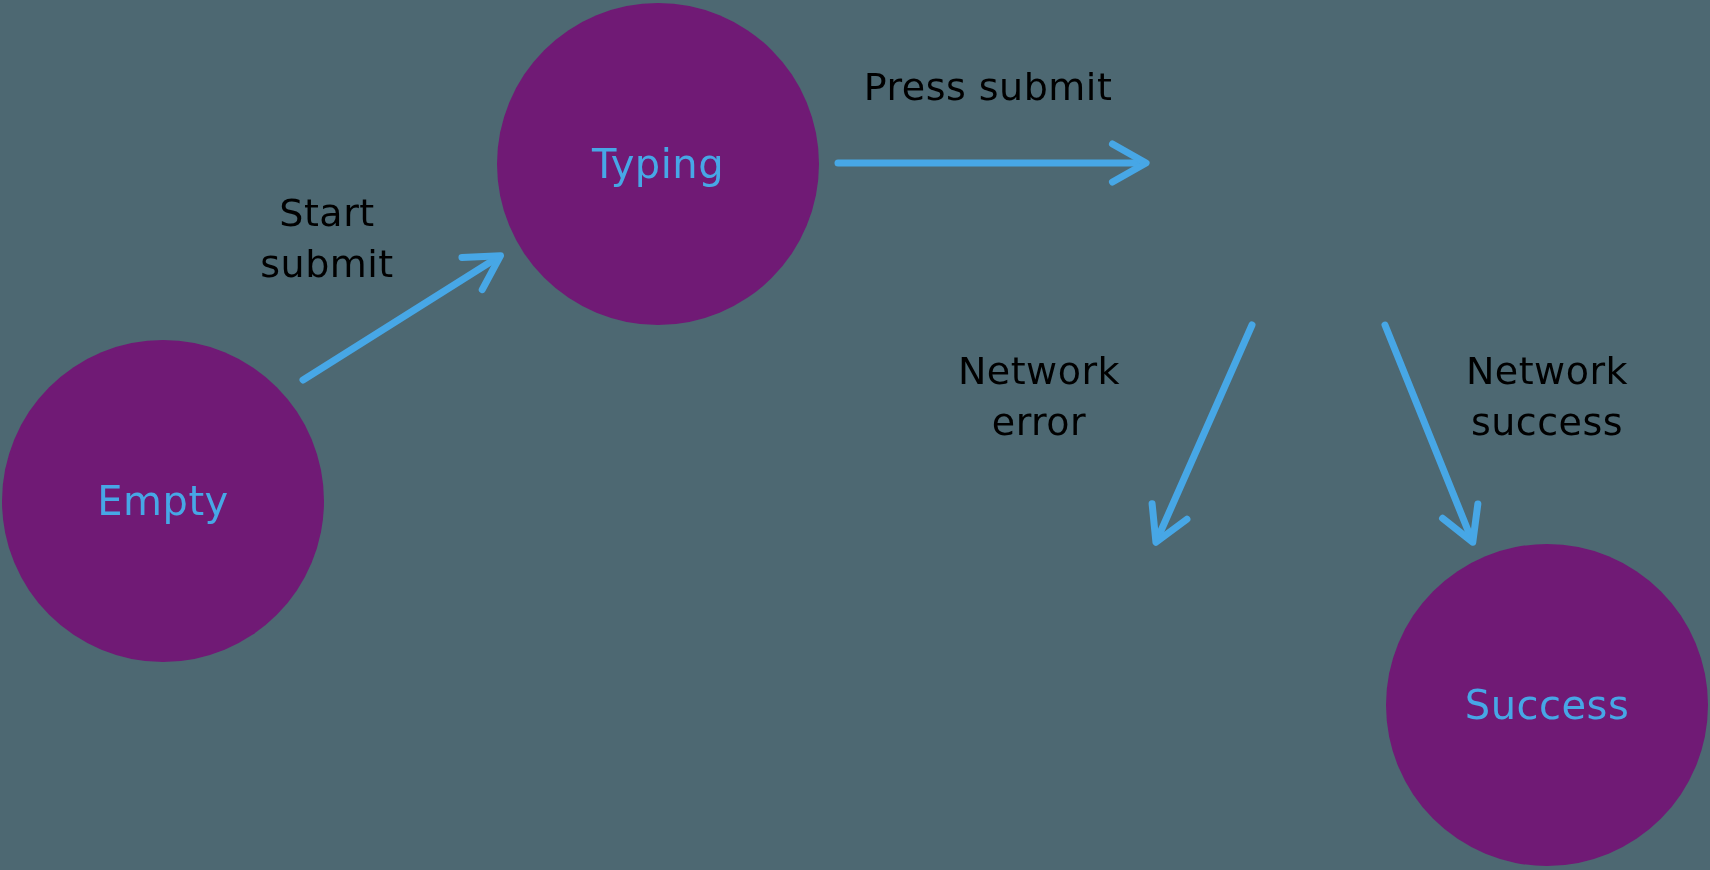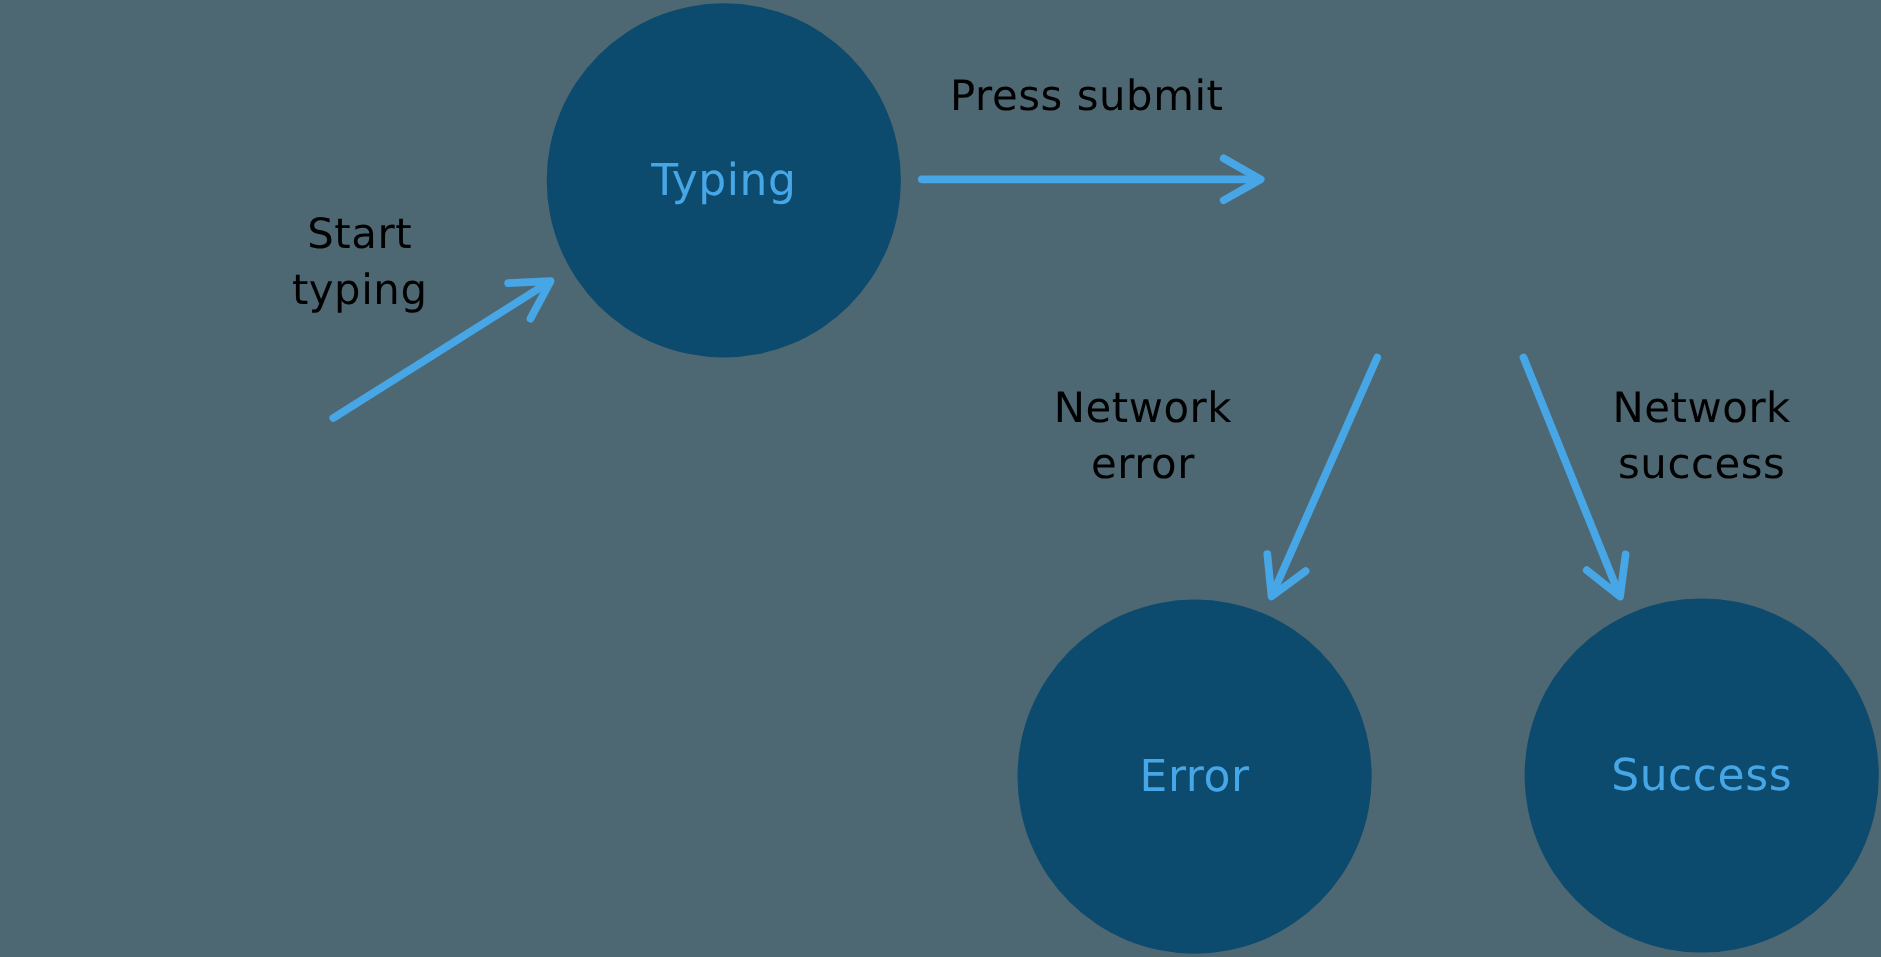--- a/index.html
+++ b/index.html
@@ -25,21 +25,21 @@
     fill: none;
     stroke: #47A7E6;
     stroke-width: 7;
     stroke-linecap: round;
   }
   .node {
     position: absolute;
     width: 322px;
     height: 322px;
     border-radius: 50%;
-    background: #0c4a6e;
+    background: #701a75;
     display: flex;
     align-items: center;
     justify-content: center;
   }
   .node-label {
     color: #47A7E6;
     font-size: 40px;
     letter-spacing: 0.5px;
     white-space: nowrap;
   }
@@ -76,35 +76,35 @@
       <marker id="chevron" viewBox="0 0 10 10" refX="6" refY="5" markerWidth="8" markerHeight="8" orient="auto">
         <path d="M1.8,1.6 L7.8,5 L1.8,8.4" fill="none" stroke="#47A7E6" stroke-width="1.25" stroke-linecap="round" stroke-linejoin="round"></path>
       </marker>
     </defs>
     <path class="arrow-shaft" marker-end="url(#chevron)" d="M303,380 L492,261"></path>
     <path class="arrow-shaft" marker-end="url(#chevron)" d="M838,163 L1136,163"></path>
     <path class="arrow-shaft" marker-end="url(#chevron)" d="M1252,325 L1160,533"></path>
     <path class="arrow-shaft" marker-end="url(#chevron)" d="M1385,325 L1469,533"></path>
   </svg>
 
+  <div class="node" id="node-empty">
+    <span class="node-label">Empty</span>
+  </div>
 
   <div class="node" id="node-typing">
     <span class="node-label">Typing</span>
   </div>
 
 
-  <div class="node" id="node-error">
-    <span class="node-label">Error</span>
-  </div>
 
   <div class="node" id="node-success">
     <span class="node-label">Success</span>
   </div>
 
-  <div class="edge-label" id="label-start-typing">Start typing</div>
+  <div class="edge-label" id="label-start-typing">Start submit</div>
 
   <div class="edge-label single" id="label-press-submit">Press submit</div>
 
   <div class="edge-label" id="label-network-error">Network error</div>
 
   <div class="edge-label" id="label-network-success">Network success</div>
 
 </div>
 
 </body></html>

